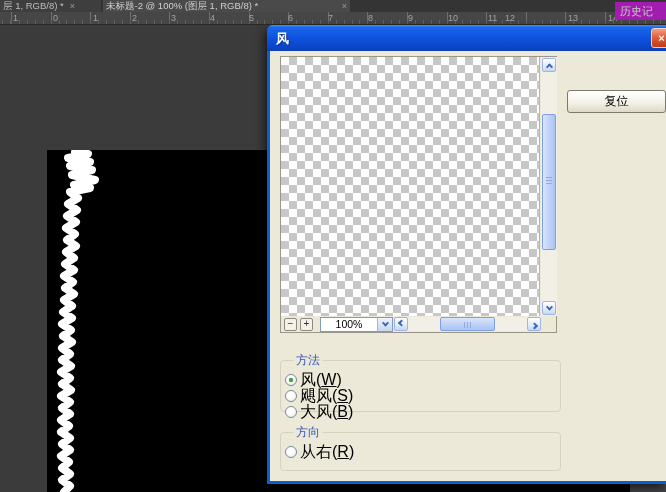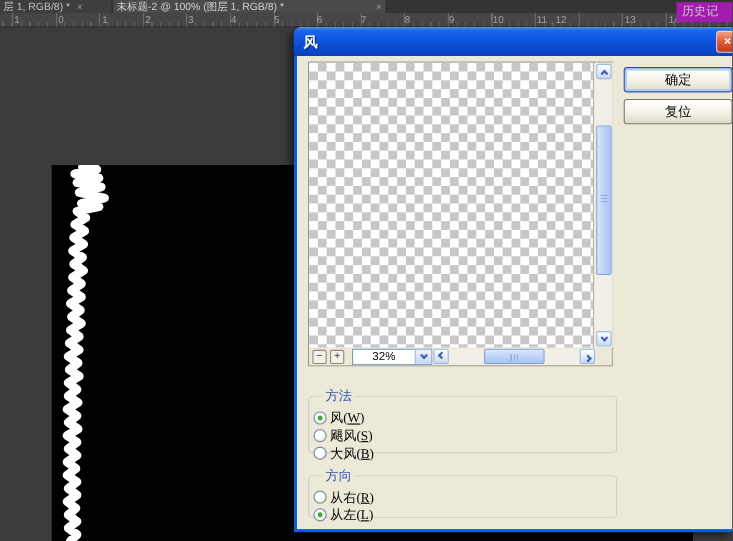--- a/index.html
+++ b/index.html
@@ -94,21 +94,21 @@
     border-radius:3px; background:linear-gradient(180deg,#ffffff 0%,#f4f2e6 55%,#ddd9c8 100%);
     font-size:12px; text-align:center; line-height:21px; color:#000; }
   #ok-btn { top:36px; border-color:#2a4fa0; box-shadow:inset 0 0 0 2px #aecbf0; }
   #reset-btn { top:65px; }
   
   fieldset { position:absolute; left:10px; width:281px; border:1px solid #d6d2bf;
     border-radius:4px; padding:3px 0 0 4px; background:transparent; }
   #method-group { top:327px; height:60px; }
   #direction-group { top:399px; height:47px; }
   legend { font-size:12px; color:#3355bb; margin-left:8px; padding:0 3px; }
-  .radio-row { display:flex; align-items:center; height:16px; gap:3px; font-size:12px;font-family:Liberation Serif, serif; }
+  .radio-row { display:flex; align-items:center; height:16px; gap:3px; font-size:16px; }
   .radio { width:12px; height:12px; border-radius:50%; border:1px solid #7a8a99;
     background:radial-gradient(circle at 35% 30%,#ffffff 40%,#e2e2e2 100%); position:relative; flex:0 0 12px; }
   .radio.checked::after { content:""; position:absolute; left:3px; top:3px; width:4px; height:4px;
     border-radius:50%; background:#3bab3b; box-shadow:0 0 1px #1d7a1d; }
   .mn { text-decoration:underline; }
 </style>
 </head>
 <body>
 
 <div id="screen">
@@ -174,38 +174,37 @@
         <div id="vscroll-thumb"></div>
         <div class="sb-btn" id="vscroll-down">
             <span class="chev down"></span>
           </div>
       </div>
 
       <div id="preview-bottom">
         <div class="tiny-btn" id="zoom-out">−</div>
         <div class="tiny-btn" id="zoom-in">+</div>
         <div id="zoom-combo">
-          <div id="zoom-value">32%</div>
+          <div id="zoom-value">100%</div>
           <div id="combo-arrow">
               <span class="chev down"></span>
             </div>
         </div>
         <div id="hscroll">
           <div class="sb-btn" id="hscroll-left">
               <span class="chev left"></span>
             </div>
           <div id="hscroll-thumb"></div>
           <div class="sb-btn" id="hscroll-right">
               <span class="chev right"></span>
             </div>
         </div>
       </div>
     </div>
 
-    <div class="xp-btn" id="ok-btn">确定</div>
     <div class="xp-btn" id="reset-btn">复位</div>
 
     <fieldset id="method-group">
       <legend>方法</legend>
       <div class="radio-row">
         <span class="radio checked"></span>
         <span><span>风(</span><span class="mn">W</span><span>)</span></span>
       </div>
       <div class="radio-row">
         <span class="radio"></span>
@@ -216,20 +215,16 @@
         <span><span>大风(</span><span class="mn">B</span><span>)</span></span>
       </div>
     </fieldset>
 
     <fieldset id="direction-group">
       <legend>方向</legend>
       <div class="radio-row">
         <span class="radio"></span>
         <span><span>从右(</span><span class="mn">R</span><span>)</span></span>
       </div>
-      <div class="radio-row">
-        <span class="radio checked"></span>
-        <span><span>从左(</span><span class="mn">L</span><span>)</span></span>
-      </div>
     </fieldset>
   </div>
 
 </div>
 
 </body></html>

